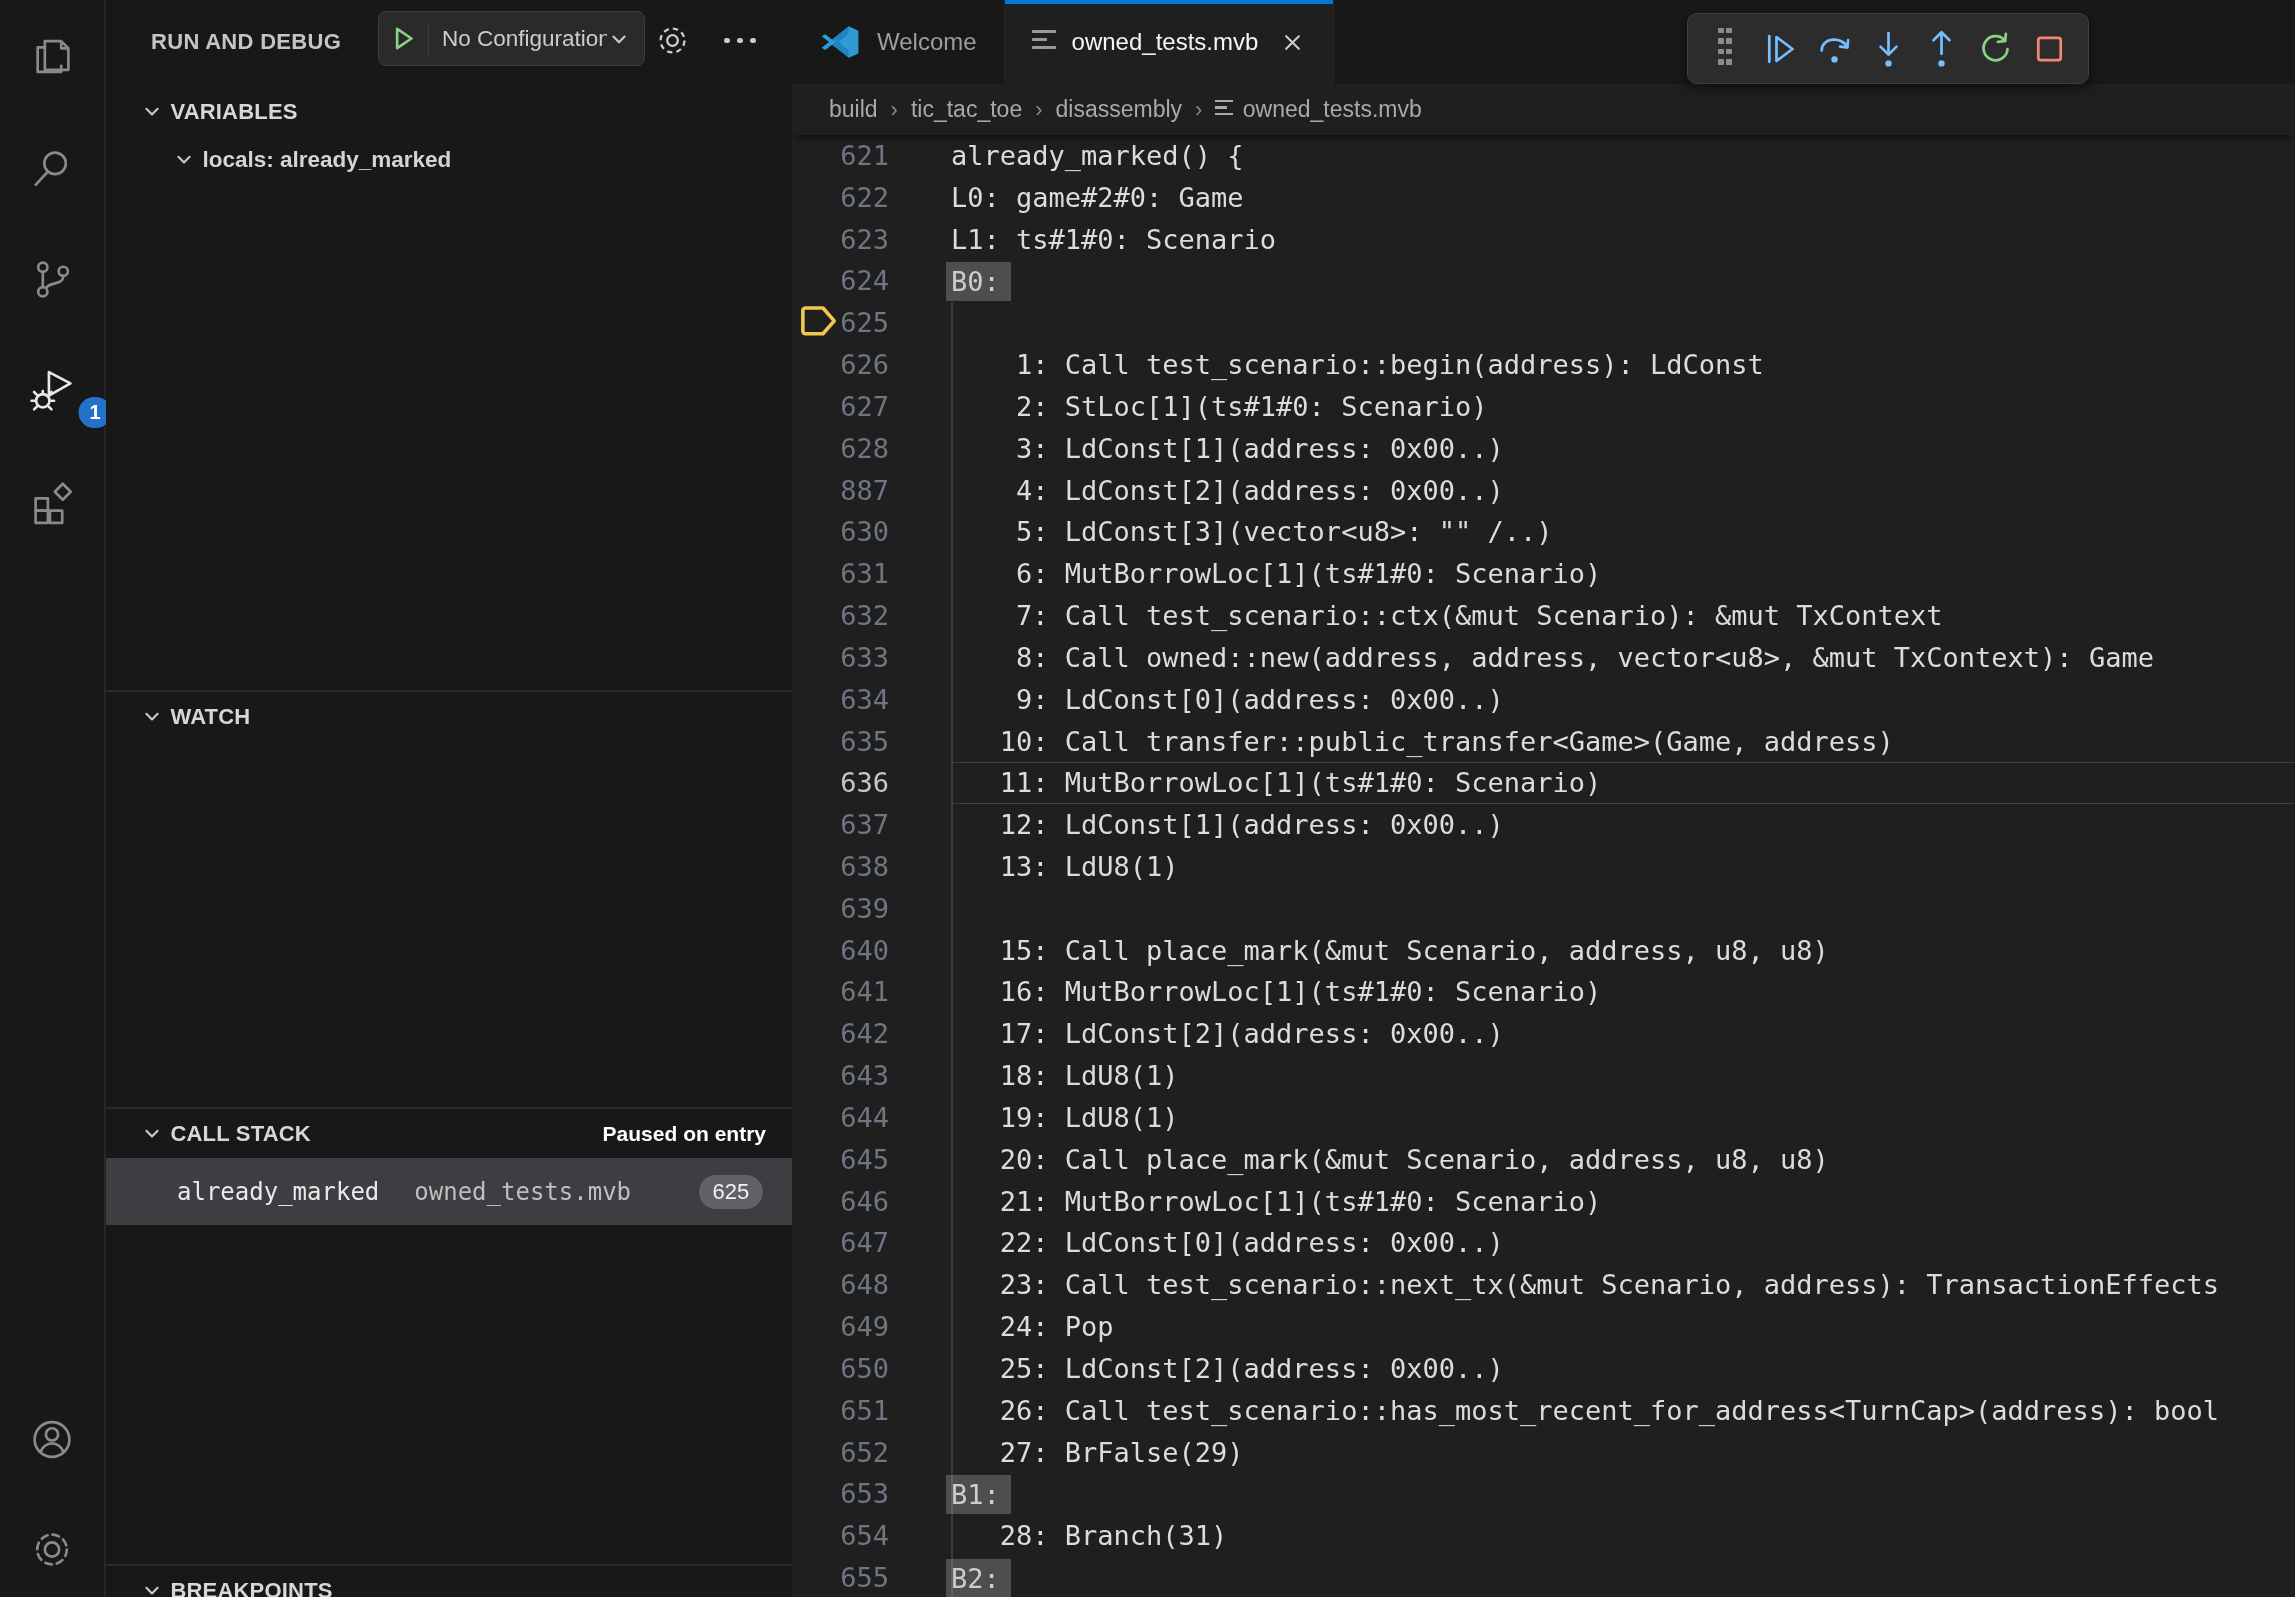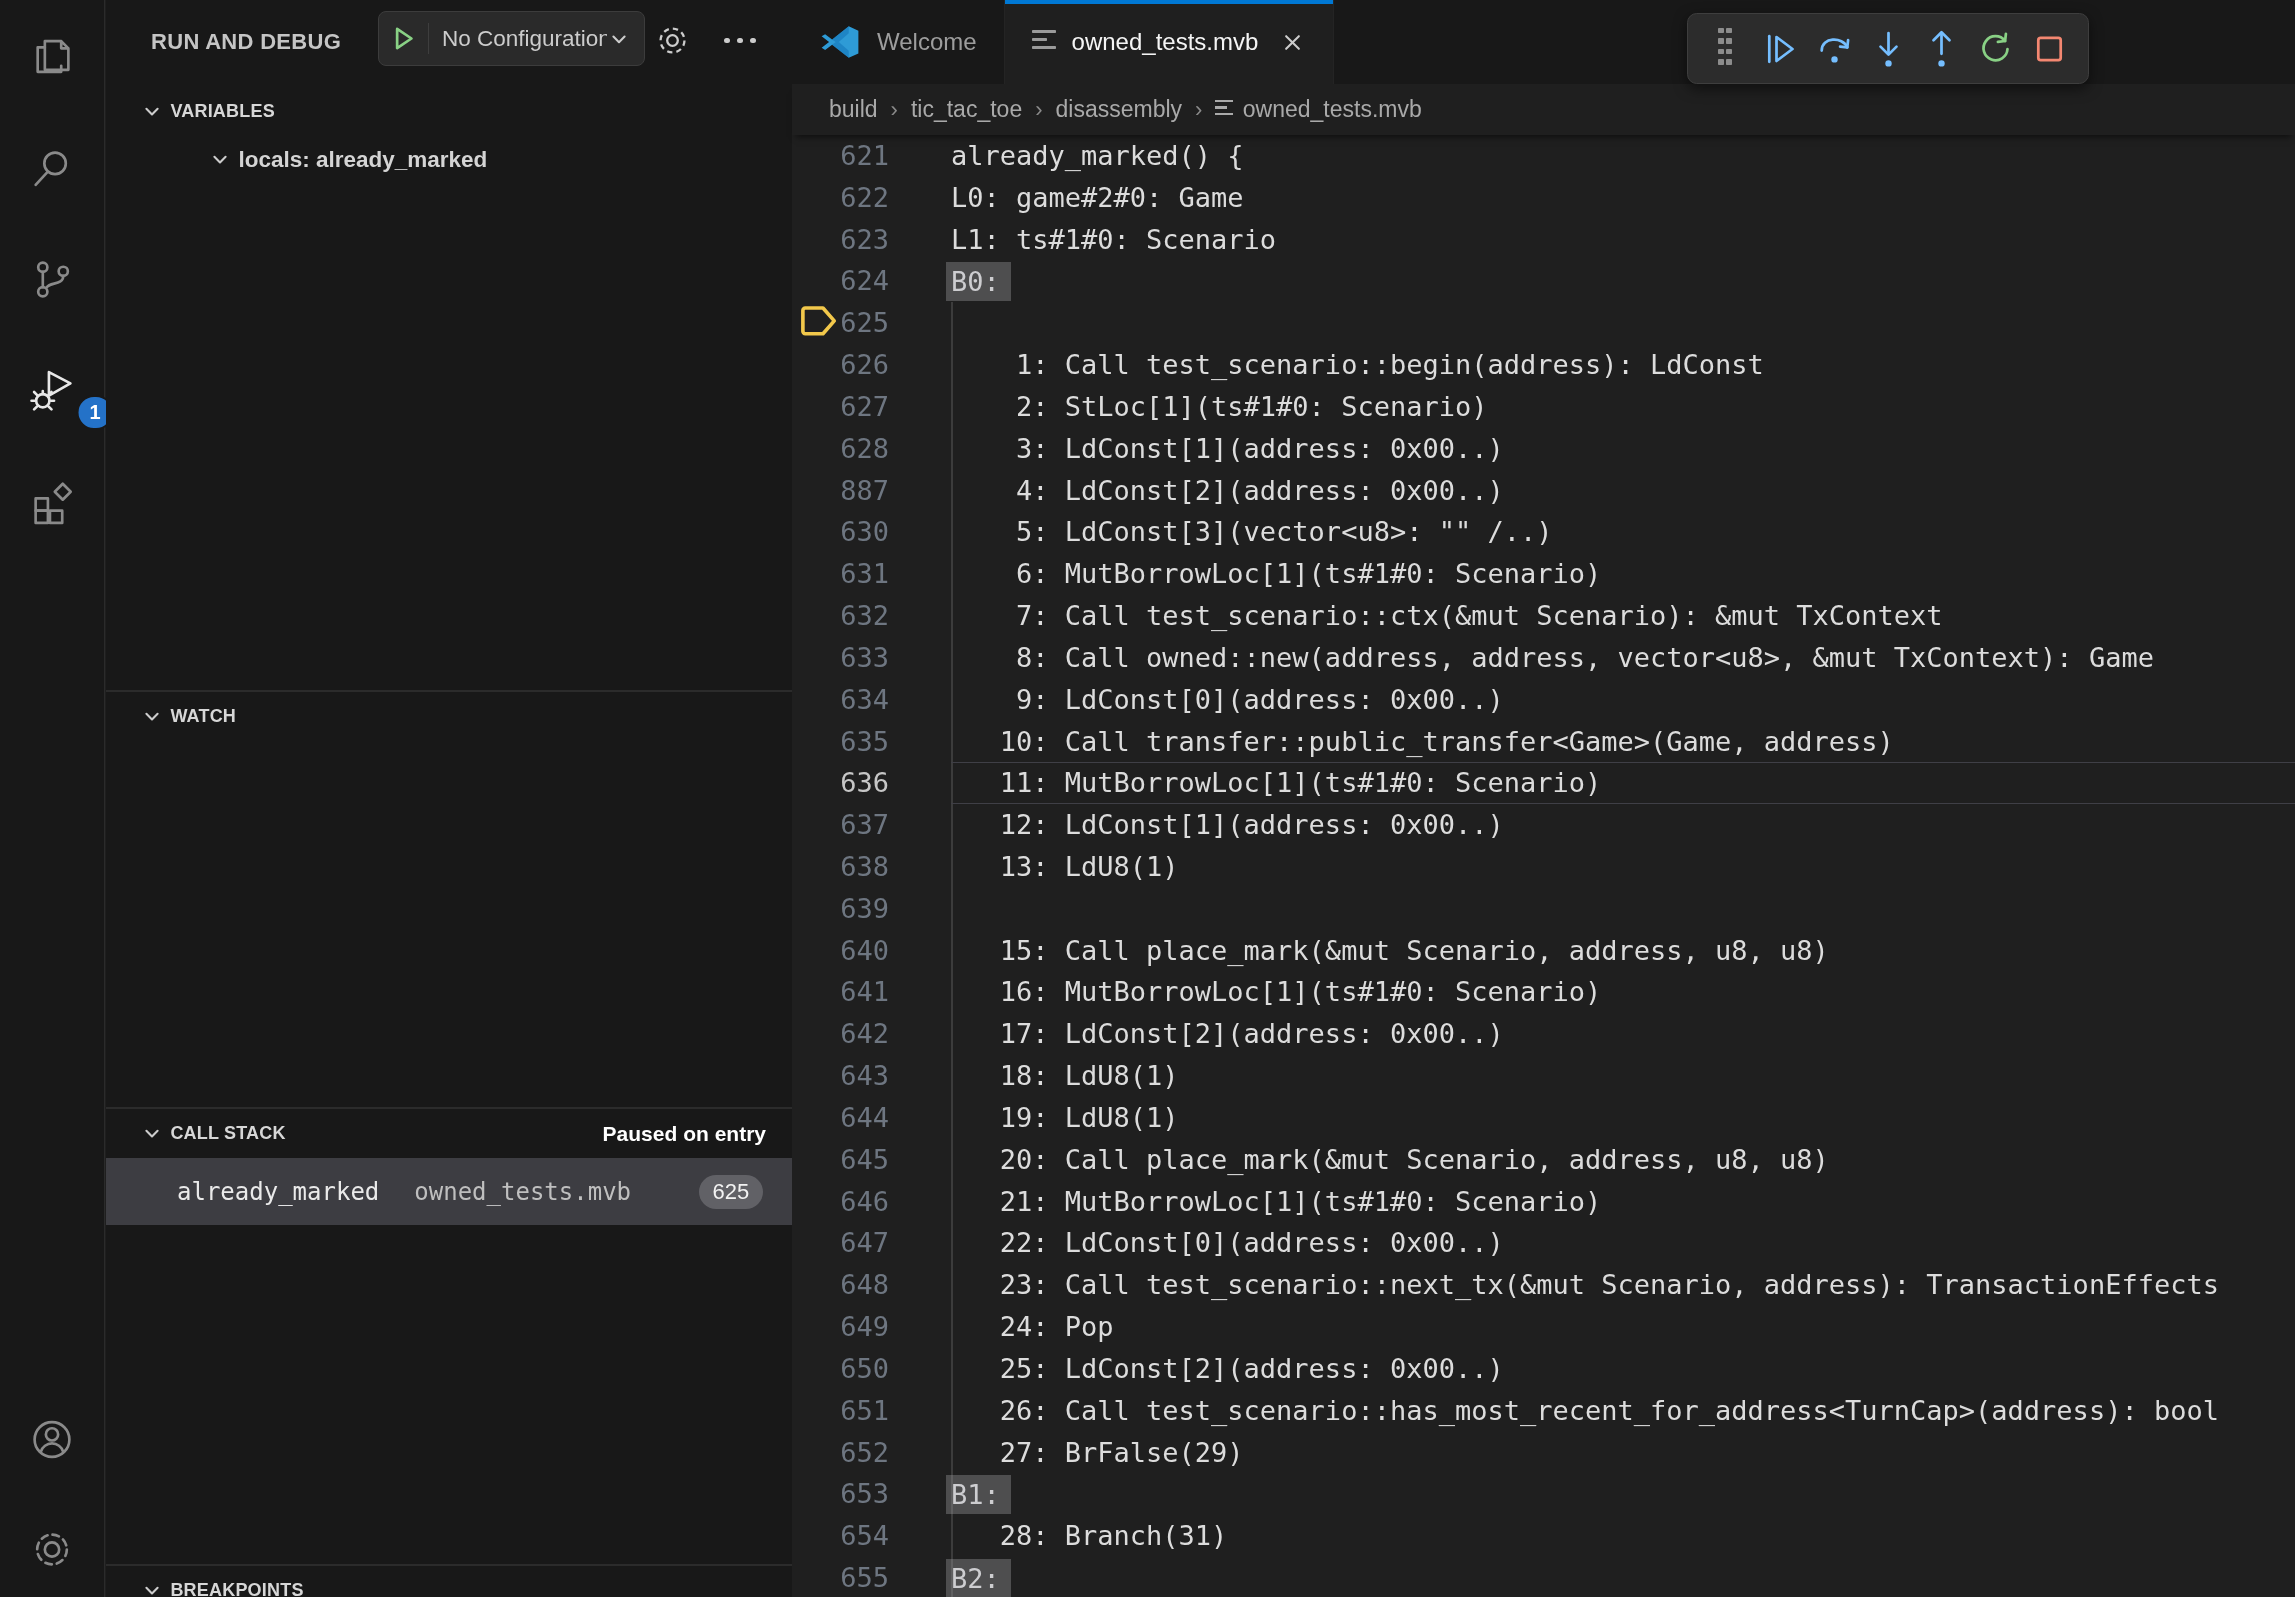--- a/index.html
+++ b/index.html
@@ -39,25 +39,25 @@
   .config-label { flex:1; padding-left:13px; font-size:22.5px; color:#cccccc; white-space:nowrap; overflow:hidden; }
   .config-chevron { width:37px; flex:none; }
   .config-chevron svg, .chev svg { width:24px; height:24px; stroke:#cccccc; fill:none; stroke-width:2.6; stroke-linecap:round; stroke-linejoin:round; }
   .sb-gear { position:absolute; left:547px; top:21px; width:39px; height:39px; }
   .sb-gear svg { width:39px; height:39px; stroke:#cccccc; fill:none; stroke-width:2.6; }
   .sb-more { position:absolute; left:610px; top:21px; width:48px; height:39px; display:flex; align-items:center; justify-content:center; gap:7.2px; }
   .sb-more i { width:5.6px; height:5.6px; border-radius:50%; background:#cccccc; }
 
   .section-header { position:absolute; left:0; width:100%; height:47px; display:flex; align-items:center; }
   .section-header .chev { margin-left:34px; width:24px; height:24px; }
-  .section-header .sh-label { margin-left:6.4px; font-size:18px; font-weight:bold; color:#d7d7d7; letter-spacing:0.2px; }
+  .section-header .sh-label { margin-left:6.4px; font-size:22px; font-weight:bold; color:#d7d7d7; letter-spacing:0.2px; }
   .sh-status { position:absolute; right:26px; font-size:21px; font-weight:bold; color:#ffffff; }
   .sb-divider { position:absolute; left:0; width:100%; height:1.6px; background:#2b2b2b; }
 
-  .locals-row { position:absolute; left:0; top:138px; width:100%; height:43px; display:flex; align-items:center;padding-left:36px; }
+  .locals-row { position:absolute; left:0; top:138px; width:100%; height:43px; display:flex; align-items:center; }
   .locals-row .chev { margin-left:66px; width:24px; height:24px; }
   .locals-label { margin-left:6.4px; font-size:22.5px; font-weight:bold; color:#d4d4d4; }
 
   .cs-row {
     position:absolute; left:0; top:1158px; width:100%; height:67px; background:#3d3d42;
     display:flex; align-items:center; font-family:"DejaVu Sans Mono",monospace;
   }
   .cs-name { margin-left:71px; font-size:24px; color:#eaeaea; }
   .cs-file { margin-left:35px; font-size:24px; color:#bfbfbf; }
   .cs-badge {

